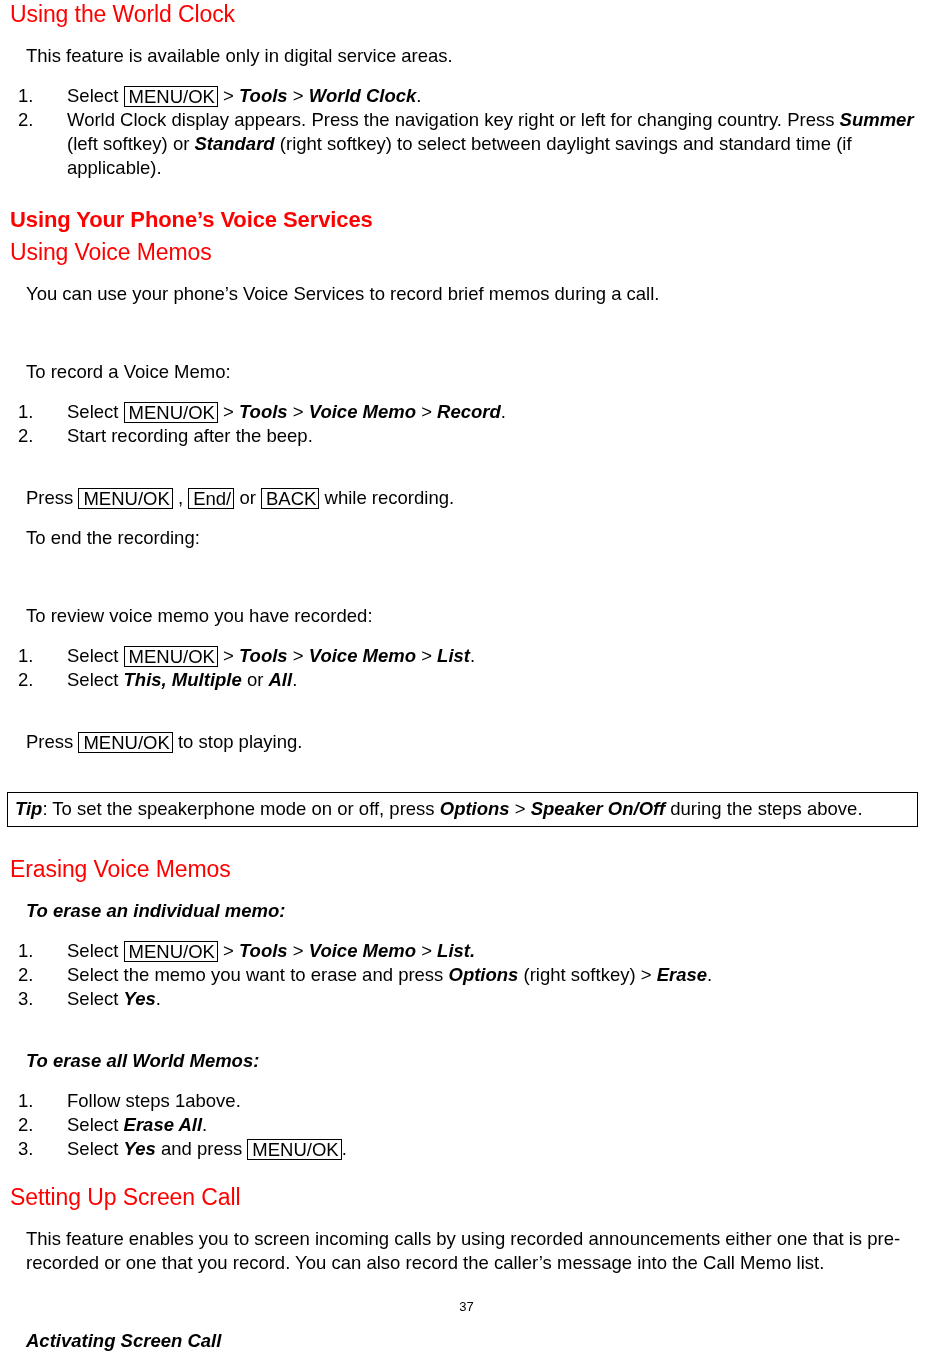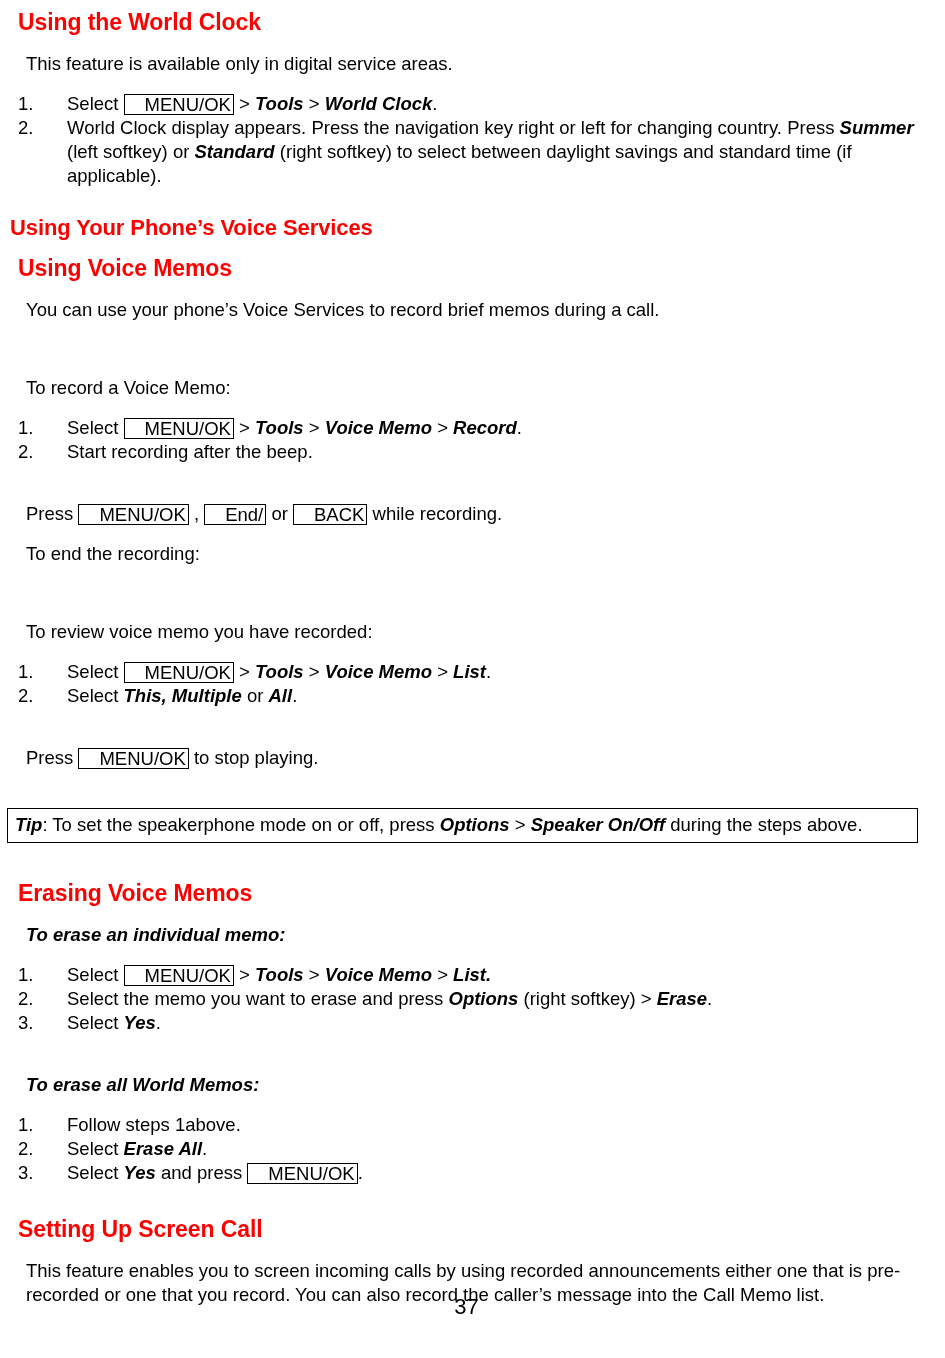--- a/index.html
+++ b/index.html
@@ -33,23 +33,23 @@
     color: #ff0000;
     font-size: 22px;
     font-weight: bold;
     line-height: 36px;
     margin: 0;
     letter-spacing: -0.1px;
   }
   .h2 {
     color: #ff0000;
     font-size: 23px;
-    font-weight: bold;
+    font-weight: normal;
     line-height: 28px;
-    margin: 8px;
+    margin: 0;
     letter-spacing: -0.1px;
   }
   .h3 {
     color: #000000;
     font-size: 18px;
     font-weight: bold;
     line-height: 24px;
     margin: 0;
   }
 
@@ -78,21 +78,21 @@
     top: 0;
     width: 40px;
     text-align: left;
   }
 
   
   b, .bold { font-weight: bold; font-style: italic; }
   .key {
     display: inline-block;
     border: 1.5px solid #000000;
-    padding: 0px 2px 0px 20px;
+    padding: 0px 2px 0px 4px;
     line-height: 19px;
     font-size: 18.5px;
     font-weight: normal;
     vertical-align: baseline;
     margin: 0 0px;
     position: relative;
     top: 1px;
   }
 
   
@@ -106,21 +106,21 @@
     margin-left: -3px;
   }
 
   
   .pagenum {
     position: absolute;
     left: 0;
     top: 1296px;
     width: 933px;
     text-align: center;
-    font-size: 22px;
+    font-size: 13px;
     line-height: 22px;
     color: #000000;
   }
 </style>
 </head>
 <body>
 
 <div class="page">
   <div class="content">
 

